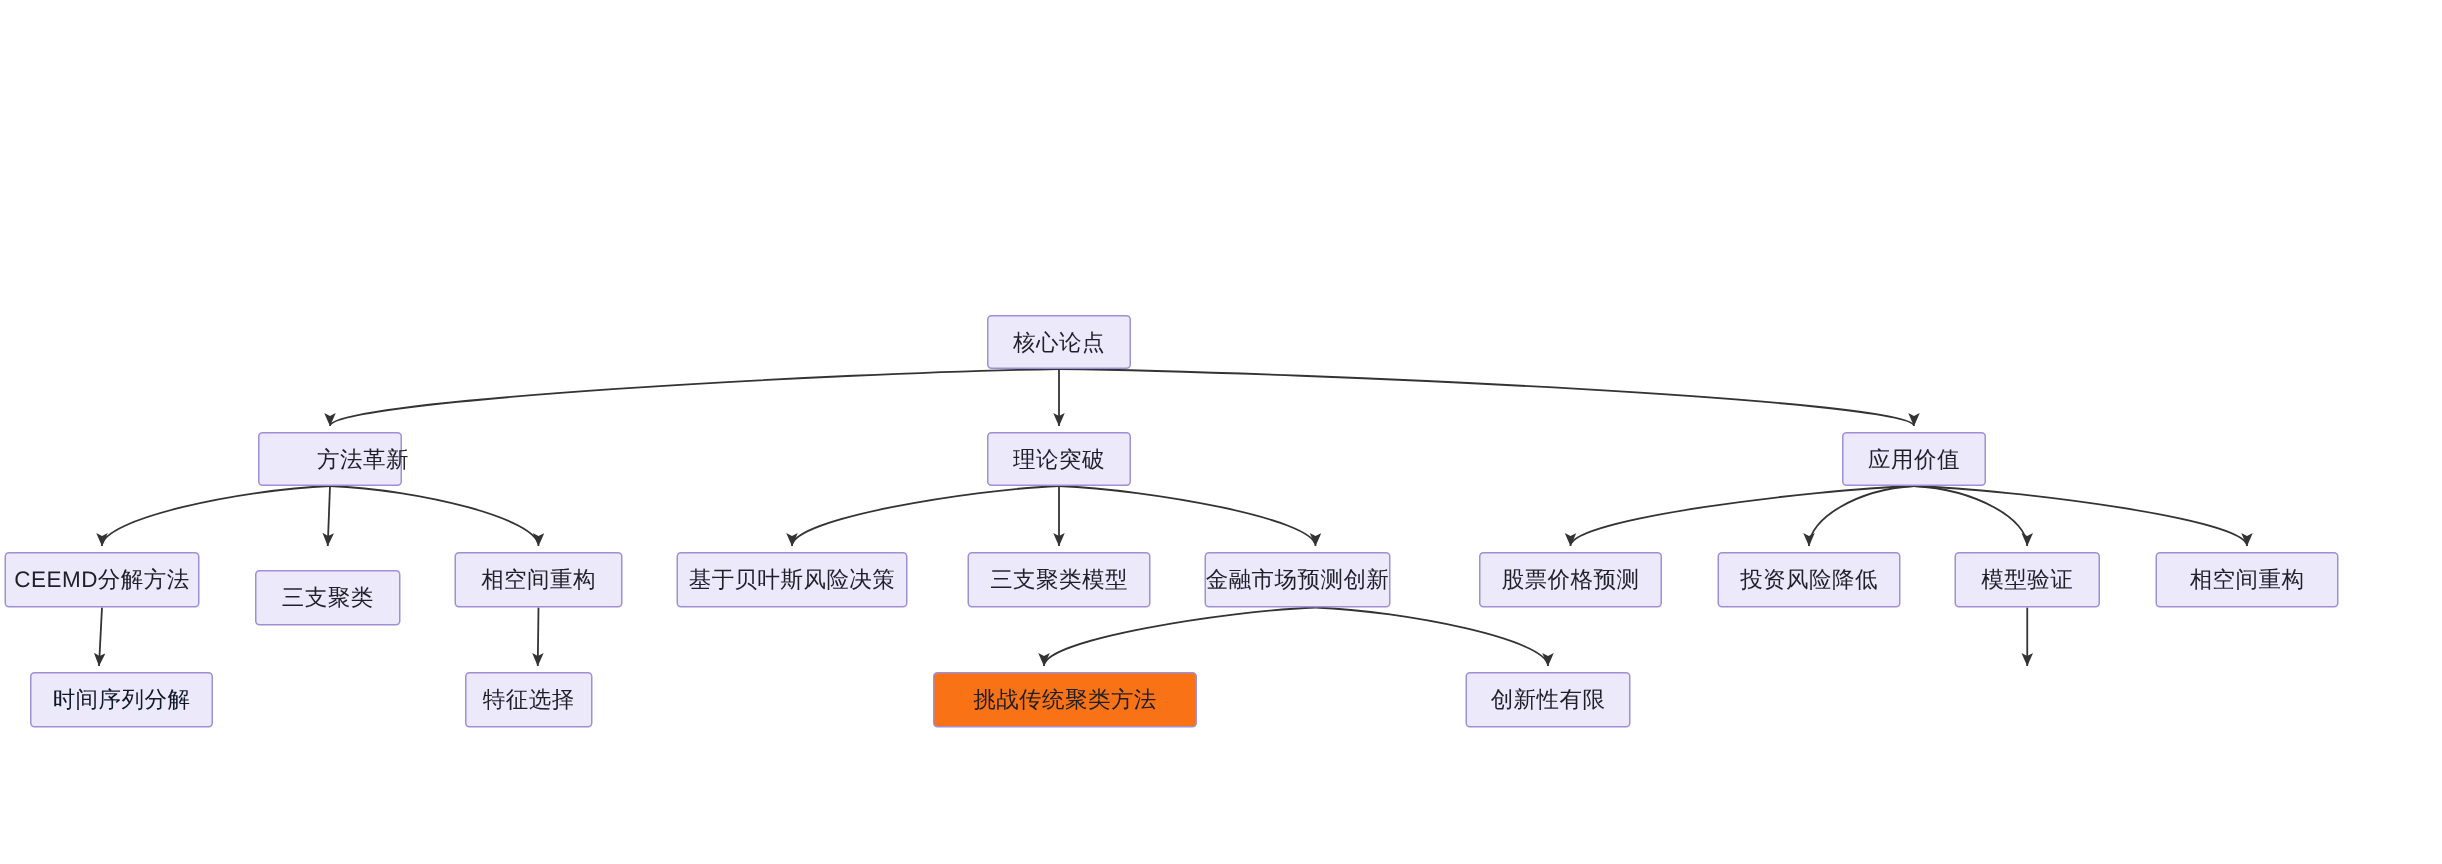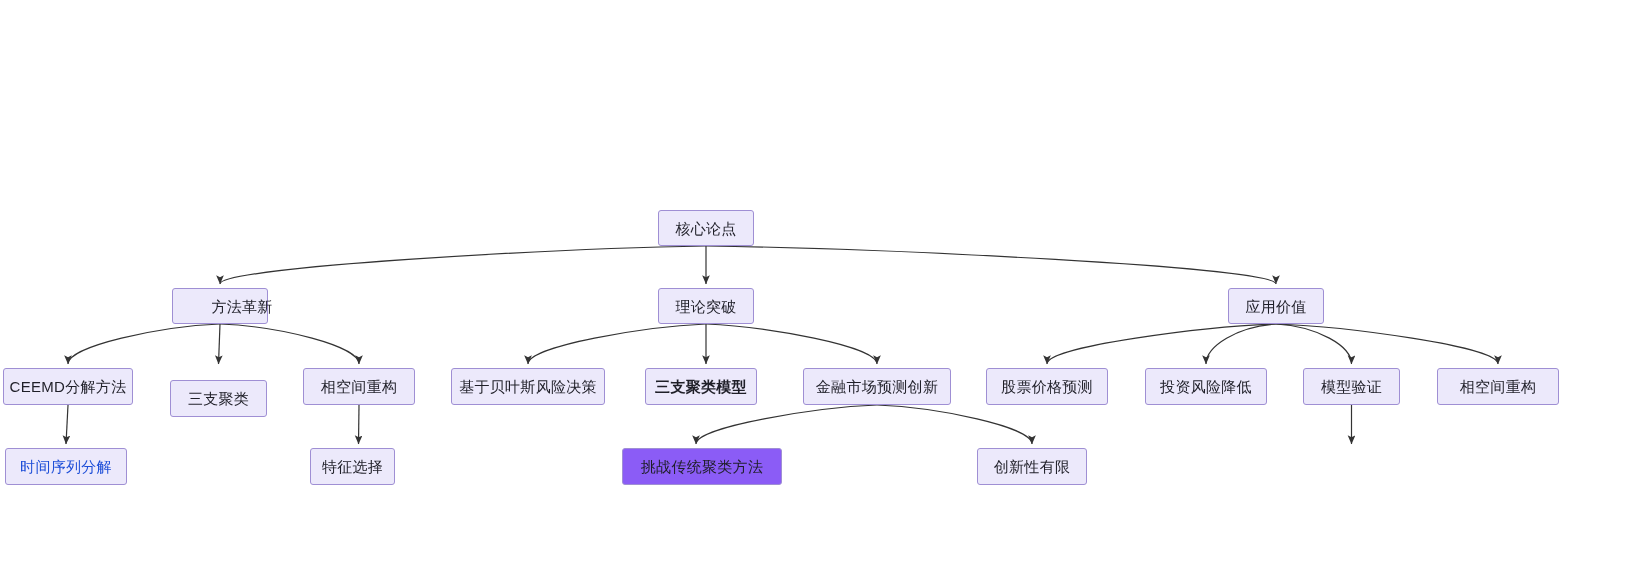--- a/index.html
+++ b/index.html
@@ -105,44 +105,44 @@
       </div>
       <div class="node" style="left: 170px; top: 368px; width: 97px; height: 37px; background: rgb(236, 233, 251); border-color: rgb(159, 143, 212); color: rgb(31, 31, 40); margin-top: 12px;">
         <span class="node-label">三支聚类</span>
       </div>
       <div class="node" style="left: 303px; top: 368px; width: 112px; height: 37px; background: rgb(236, 233, 251); border-color: rgb(159, 143, 212); color: rgb(31, 31, 40); align-items: center;">
         <span class="node-label">相空间重构</span>
       </div>
       <div class="node" style="left: 451px; top: 368px; width: 154px; height: 37px; background: rgb(236, 233, 251); border-color: rgb(159, 143, 212); color: rgb(31, 31, 40);">
         <span class="node-label">基于贝叶斯风险决策</span>
       </div>
-      <div class="node" style="left: 645px; top: 368px; width: 112px; height: 37px; background: rgb(236, 233, 251); border-color: rgb(159, 143, 212); color: rgb(31, 31, 40); font-weight: bold;">
+      <div class="node" style="left: 645px; top: 368px; width: 122px; height: 37px; background: rgb(236, 233, 251); border-color: rgb(159, 143, 212); color: rgb(31, 31, 40);">
         <span class="node-label">三支聚类模型</span>
       </div>
-      <div class="node" style="left: 803px; top: 368px; width: 148px; height: 37px; background: rgb(236, 233, 251); border-color: rgb(159, 143, 212); color: rgb(31, 31, 40);">
+      <div class="node" style="left: 803px; top: 368px; width: 124px; height: 37px; background: rgb(236, 233, 251); border-color: rgb(159, 143, 212); color: rgb(31, 31, 40);">
         <span class="node-label">金融市场预测创新</span>
       </div>
       <div class="node" style="left: 986px; top: 368px; width: 122px; height: 37px; background: rgb(236, 233, 251); border-color: rgb(159, 143, 212); color: rgb(31, 31, 40);">
         <span class="node-label">股票价格预测</span>
       </div>
       <div class="node" style="left: 1145px; top: 368px; width: 122px; height: 37px; background: rgb(236, 233, 251); border-color: rgb(159, 143, 212); color: rgb(31, 31, 40);">
         <span class="node-label">投资风险降低</span>
       </div>
       <div class="node" style="left: 1303px; top: 368px; width: 97px; height: 37px; background: rgb(236, 233, 251); border-color: rgb(159, 143, 212); color: rgb(31, 31, 40);">
         <span class="node-label">模型验证</span>
       </div>
       <div class="node" style="left: 1437px; top: 368px; width: 122px; height: 37px; background: rgb(236, 233, 251); border-color: rgb(159, 143, 212); color: rgb(31, 31, 40);">
         <span class="node-label">相空间重构</span>
       </div>
-      <div class="node" style="left: 5px; top: 448px; width: 122px; height: 37px; background: rgb(236, 233, 251); border-color: rgb(159, 143, 212); color: #1d4ed8;">
+      <div class="node" style="left: 20px; top: 448px; width: 122px; height: 37px; background: rgb(236, 233, 251); border-color: rgb(159, 143, 212); color: #0f172a;">
         <span class="node-label">时间序列分解</span>
       </div>
       <div class="node" style="left: 310px; top: 448px; width: 85px; height: 37px; background: rgb(236, 233, 251); border-color: rgb(159, 143, 212); color: rgb(31, 31, 40);">
         <span class="node-label">特征选择</span>
       </div>
-      <div class="node" style="left: 622px; top: 448px; width: 160px; height: 37px; background: #8b5cf6; border-color: rgb(159, 143, 212); color: rgb(31, 31, 40);">
+      <div class="node" style="left: 622px; top: 448px; width: 176px; height: 37px; background: #f97316; border-color: rgb(159, 143, 212); color: rgb(31, 31, 40);">
         <span class="node-label">挑战传统聚类方法</span>
       </div>
       <div class="node" style="left: 977px; top: 448px; width: 110px; height: 37px; background: rgb(236, 233, 251); border-color: rgb(159, 143, 212); color: rgb(31, 31, 40);">
         <span class="node-label">创新性有限</span>
       </div>
     </div>
 </div>
 
 </body></html>

